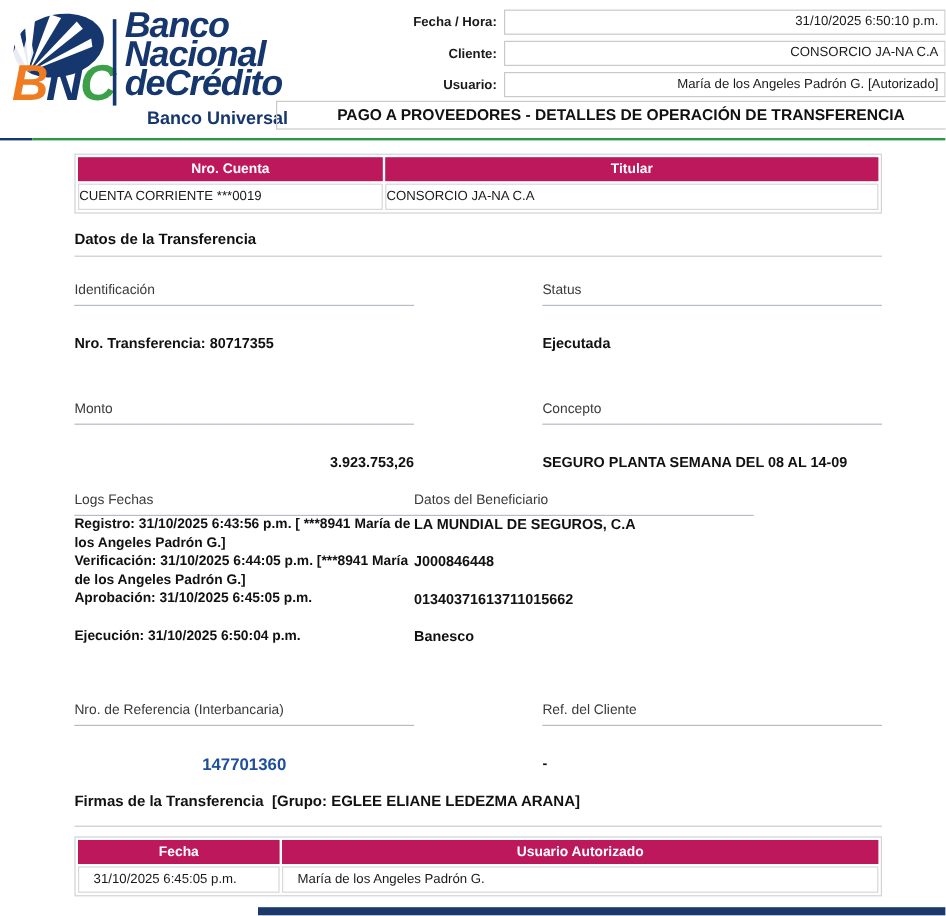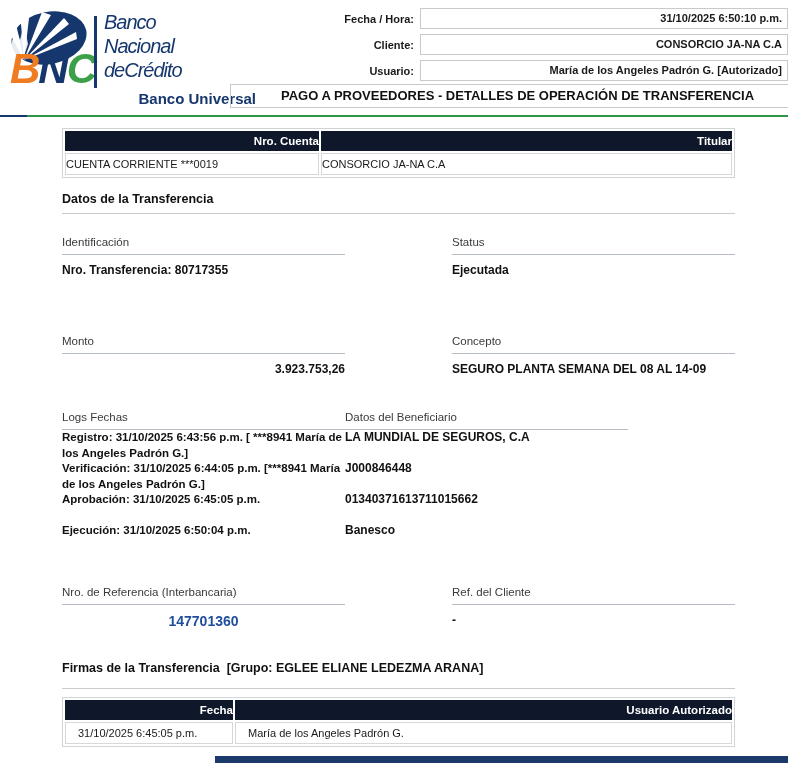--- a/index.html
+++ b/index.html
@@ -12,59 +12,59 @@
   
   .logo { position:absolute; left:8px; top:6px; width:232px; height:104px; }
   .logo-art { position:absolute; left:0; top:2px; width:86px; height:92px; }
   .burst { position:absolute; left:0; top:2px; }
   .bnc-letters { position:absolute; left:2px; top:40px; font-size:42px; font-weight:bold; letter-spacing:-2px; font-style:italic; line-height:1; }
   .bnc-letters .b { color:#f07c22; }
   .bnc-letters .n { color:#16376d; }
   .bnc-letters .c { color:#3ba047; }
   .logo-sep { position:absolute; left:86px; top:10px; width:3px; height:72px; background:#16376d; }
   .brand-text { position:absolute; left:96px; top:4px; width:136px; color:#16376d;
-    font-weight:normal; font-style:italic; font-size:20px; line-height:24px; letter-spacing:-1px; }
-  .tagline { position:absolute; left:16px; top:84px; width:232px; text-align:right;
+    font-weight:bold; font-style:italic; font-size:30px; line-height:24px; letter-spacing:-1px; }
+  .tagline { position:absolute; left:0; top:84px; width:232px; text-align:right;
     color:#16376d; font-weight:bold; font-size:15px; font-style:normal; letter-spacing:0; }
 
   .hfields { position:absolute; left:340px; top:8px; width:448px; }
   .hrow { display:flex; align-items:center; margin-bottom:5px; height:21px; }
   .hlabel { flex:0 0 80px; text-align:right; font-size:11px; font-weight:bold; padding-right:6px; white-space:nowrap; }
   .hbox { flex:1; height:21px; border:1px solid #c9c9c9; background:#fff;
-    font-size:11px; font-weight:bold; text-align:right; line-height:19px; padding-right:5px;
+    font-size:11px; font-weight:normal; text-align:right; line-height:19px; padding-right:5px;
     white-space:nowrap; overflow:hidden; }
 
   .title-box { position:absolute; left:230px; top:84px; width:575px; height:24px;
     border:1px solid #c9c9c9; text-align:center; font-size:13px; font-weight:bold;
     line-height:22px; color:#111; white-space:nowrap; }
 
   .divider { position:absolute; left:0; top:115px; width:788px; height:2px; font-size:0; }
   .d-navy { display:inline-block; width:27px; height:2px; background:#16376d; vertical-align:top; }
   .d-green { display:inline-block; width:761px; height:2px; background:#2e9447; vertical-align:top; }
 
   
   main { position:absolute; left:62px; top:128px; width:673px; }
 
   table.grid-table { width:673px; border:1px solid #cfd4d9; border-collapse:separate; border-spacing:2px; table-layout:fixed; }
-  table.grid-table th { background:#0f172a; color:#fff; font-size:11.5px; font-weight:bold; height:20px; text-align:right; }
+  table.grid-table th { background:#be185d; color:#fff; font-size:11.5px; font-weight:bold; height:20px; text-align:center; }
   table.grid-table td { border:1px solid #d8d8d8; font-size:11px; height:22px; text-align:left; background:#fff; }
   .acct-col1 { width:254px; }
   .firmas-col1 { width:168px; }
   table.grid-table td.cell-left { text-align:left; padding-left:12px; }
 
   .section-title { margin-top:14px; font-size:12.5px; font-weight:bold; color:#111; white-space:pre-wrap; }
   .section-rule { margin-top:7px; border-bottom:1px solid #c7ccd1; width:673px; }
 
   .fields { margin-top:22px; }
   .frow { display:grid; grid-template-columns:283px 283px; column-gap:107px; }
   .frow.r1 { height:99px; }
   .frow.r2 { height:76px; }
   .frow.r4 { height:75px; }
   .flabel { font-size:11.5px; color:#3a3a3a; padding-bottom:6px; border-bottom:1px solid #b5bcc3; }
-  .fvalue { margin-top:8px; font-size:12px; font-weight:bold; color:#111; }
+  .fvalue { margin-top:24px; font-size:12px; font-weight:bold; color:#111; }
   .monto-value { font-size:12px; text-align:right; }
   .ref-value { font-size:14px; color:#1f4e9c; text-align:center; }
 
   .pairgrid { display:grid; grid-template-columns:283px 283px; height:175px; align-content:start; }
   .lrow { min-height:31px; }
   .log-entry { font-size:11.5px; font-weight:bold; line-height:15.5px; color:#111; }
   .ben-entry { font-size:12px; font-weight:bold; color:#111; }
 
   .firmas-title { font-size:12.5px; font-weight:bold; color:#111; white-space:pre-wrap; }
   .firmas-rule { margin-top:13px; border-bottom:1px solid #c7ccd1; width:673px; }

